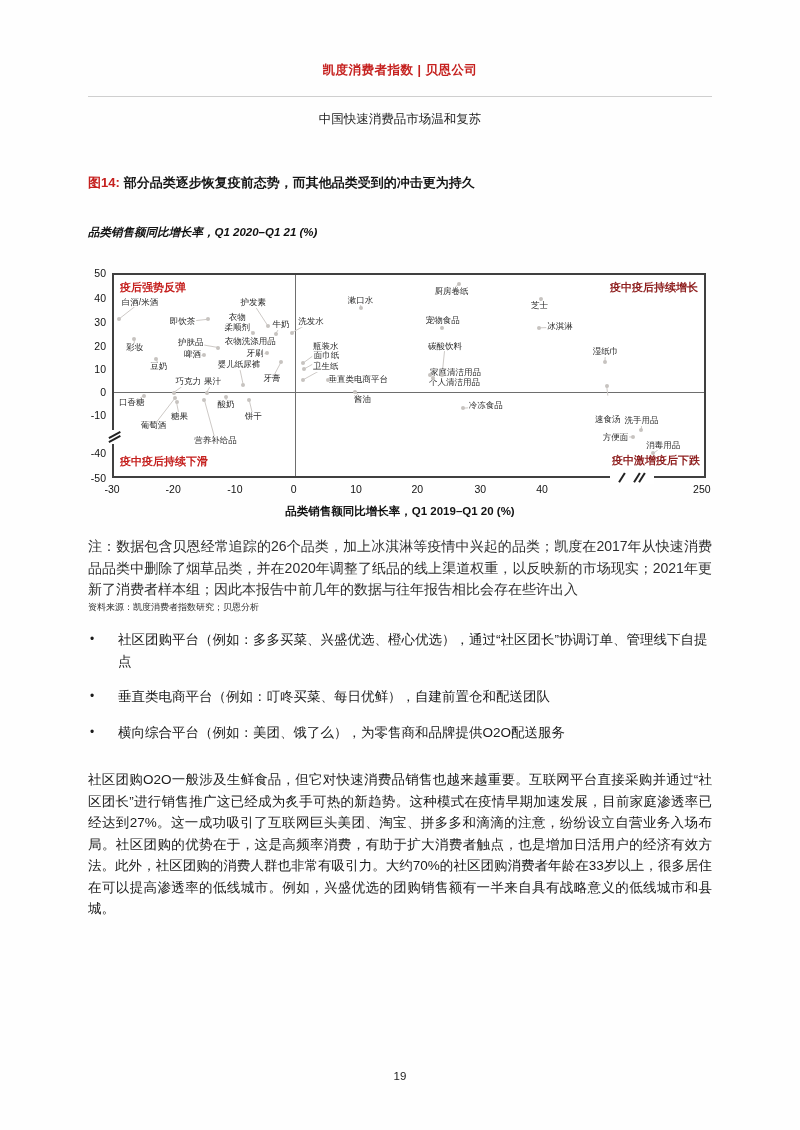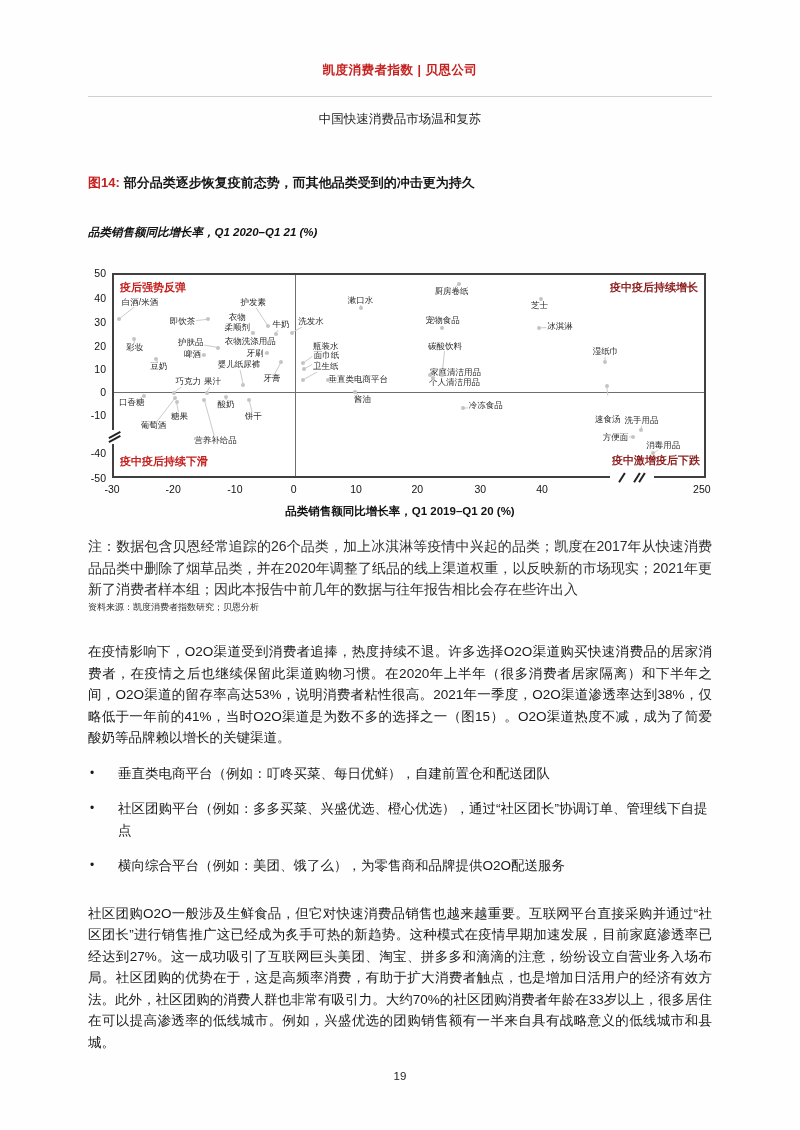--- a/index.html
+++ b/index.html
@@ -239,26 +239,25 @@
         <div class="xtick" style="left: 72.4%;">40</div>
         <div class="xtick" style="left: 99.3%;">250</div>
       </div>
   </div>
 
   <div class="axis-title-x">品类销售额同比增长率，Q1 2019–Q1 20 (%)</div>
 
   <div class="note">注：数据包含贝恩经常追踪的26个品类，加上冰淇淋等疫情中兴起的品类；凯度在2017年从快速消费品品类中删除了烟草品类，并在2020年调整了纸品的线上渠道权重，以反映新的市场现实；2021年更新了消费者样本组；因此本报告中前几年的数据与往年报告相比会存在些许出入</div>
   <div class="source">资料来源：凯度消费者指数研究；贝恩分析</div>
 
-  <p class="body-p">在疫情影响下，O2O渠道受到消费者追捧，热度持续不退。许多选择O2O渠道购买快速消费品的居家消费者，在疫情之后也继续保留此渠道购物习惯。在2020年上半年（很多消费者居家隔离）和下半年之间，O2O渠道的留存率高达53%，说明消费者粘性很高。2021年一季度，O2O渠道渗透率达到38%，仅略低于一年前的41%，当时O2O渠道是为数不多的选择之一（图15）。O2O渠道热度不减，成为了简爱酸奶等品牌赖以增长的关键渠道。</p>
 
 
   <ul class="o2o">
+    <li>社区团购平台（例如：多多买菜、兴盛优选、橙心优选），通过“社区团长”协调订单、管理线下自提点</li>
     <li>垂直类电商平台（例如：叮咚买菜、每日优鲜），自建前置仓和配送团队</li>
-    <li>社区团购平台（例如：多多买菜、兴盛优选、橙心优选），通过“社区团长”协调订单、管理线下自提点</li>
     <li>横向综合平台（例如：美团、饿了么），为零售商和品牌提供O2O配送服务</li>
   </ul>
 
   <p class="body-p">社区团购O2O一般涉及生鲜食品，但它对快速消费品销售也越来越重要。互联网平台直接采购并通过“社区团长”进行销售推广这已经成为炙手可热的新趋势。这种模式在疫情早期加速发展，目前家庭渗透率已经达到27%。这一成功吸引了互联网巨头美团、淘宝、拼多多和滴滴的注意，纷纷设立自营业务入场布局。社区团购的优势在于，这是高频率消费，有助于扩大消费者触点，也是增加日活用户的经济有效方法。此外，社区团购的消费人群也非常有吸引力。大约70%的社区团购消费者年龄在33岁以上，很多居住在可以提高渗透率的低线城市。例如，兴盛优选的团购销售额有一半来自具有战略意义的低线城市和县城。</p>
 
 </div>
 
 <div class="page-num">19</div>
 
 </body></html>

